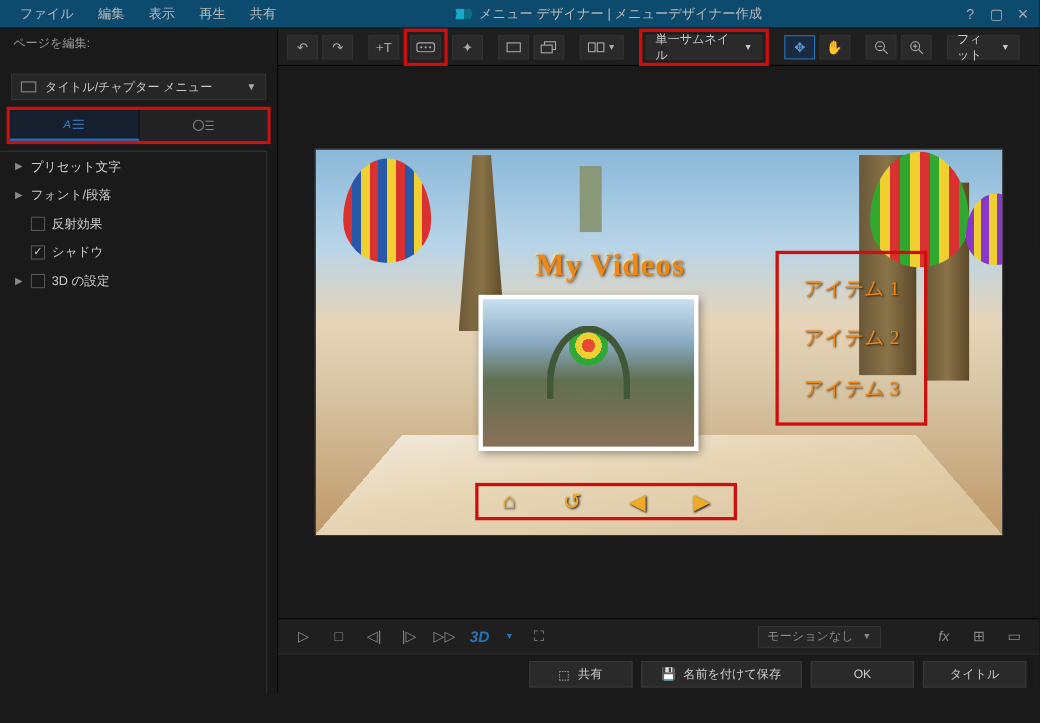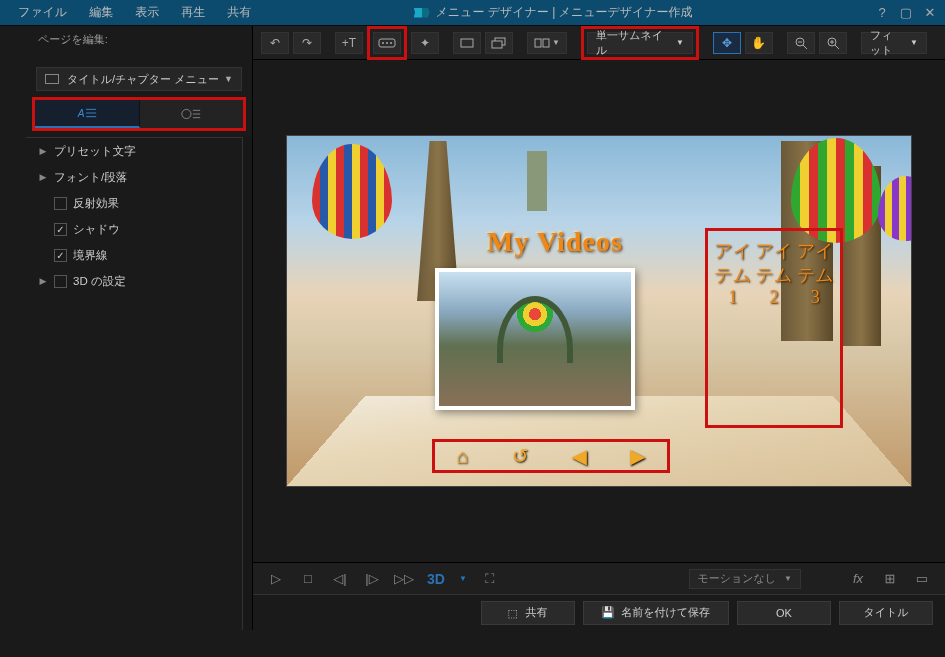--- a/index.html
+++ b/index.html
@@ -6,21 +6,21 @@
 body { width: 945px; height: 657px; background: #1a1a1a; color: #bbb; font-size: 12px; overflow: hidden; }
 .titlebar { height: 26px; background: #0c4a6e; display: flex; align-items: center; padding: 0 8px; border-bottom: 1px solid #0a0a0a; }
 .titlebar .menu-items { display: flex; gap: 2px; }
 .titlebar .menu-item { padding: 3px 10px; cursor: default; }
 .titlebar .spacer { flex: 1; }
 .titlebar .title { display: flex; align-items: center; gap: 6px; }
 .titlebar .logo { width: 16px; height: 10px; background: linear-gradient(90deg, #1aa8c7 50%, #0d6b82 50%); clip-path: polygon(0 0, 90% 0, 100% 50%, 90% 100%, 0 100%, 10% 50%); }
 .titlebar .win-controls { display: flex; gap: 10px; margin-left: 30px; }
 .titlebar .win-controls span { width: 14px; text-align: center; cursor: default; font-size: 13px; color: #aaa; }
 .main { display: flex; height: 604px; }
-.sidebar { width: 253px; background: #1a1a1a; border-right: 1px solid #000; display: flex; flex-direction: column; padding-left: 26px; }
+.sidebar { width: 253px; background: #1a1a1a; border-right: 1px solid #000; display: flex; flex-direction: column; }
 .side-header { padding: 6px 12px 4px; font-size: 11px; color: #999; }
 .dropdown { margin: 16px 10px 6px; height: 24px; background: #262626; border: 1px solid #333; display: flex; align-items: center; padding: 0 8px; justify-content: space-between; }
 .dropdown .dd-icon { width: 14px; height: 10px; border: 1px solid #888; margin-right: 8px; }
 .dropdown .dd-label { flex: 1; font-size: 11px; color: #ccc; }
 .dropdown .dd-arrow { color: #aaa; font-size: 9px; }
 .tabs-row { display: flex; margin: 0 6px 6px; border: 3px solid #cc1010; }
 .tab-btn { flex: 1; height: 28px; background: #232323; display: flex; align-items: center; justify-content: center; border-right: 1px solid #111; }
 .tab-btn:last-child { border-right: none; }
 .tab-btn.active { background: #151f2e; border-bottom: 2px solid #2972b6; }
 .tab-btn svg { width: 22px; height: 14px; }
@@ -49,32 +49,32 @@
 .building { position: absolute; background: linear-gradient(90deg, #6a5838 0%, #8a7348 50%, #5a4828 100%); }
 .bld1 { width: 42px; height: 160px; left: 130px; top: 5px; clip-path: polygon(30% 0, 70% 0, 100% 100%, 0 100%); }
 .bld2 { width: 52px; height: 200px; right: 78px; top: 5px; }
 .bld3 { width: 40px; height: 180px; right: 30px; top: 30px; }
 .statue { position: absolute; width: 20px; height: 60px; left: 240px; top: 15px; background: #889878; }
 .board-path { position: absolute; bottom: 0; left: 0; right: 0; height: 180px; background: linear-gradient(165deg, #f0e8d8 0%, #e8d8b8 40%, #d8c098 100%); transform: perspective(400px) rotateX(48deg); transform-origin: bottom; }
 .title-text { position: absolute; left: 200px; top: 90px; font-size: 28px; font-weight: bold; font-family: Georgia, serif; color: #f08818; text-shadow: 1px 1px 3px #402000, -1px -1px 2px #fff4c0; letter-spacing: 1px; }
 .thumb { position: absolute; left: 148px; top: 132px; width: 200px; height: 142px; background: #fff; padding: 4px; box-shadow: 2px 3px 8px rgba(0,0,0,0.4); }
 .thumb-inner { width: 100%; height: 100%; background: linear-gradient(180deg, #c8e0f0 0%, #88a8c0 30%, #607050 55%, #887058 100%); position: relative; }
 .thumb-arch { position: absolute; left: 30%; right: 30%; top: 18%; height: 50%; border: 6px solid #405838; border-bottom: none; border-radius: 50% 50% 0 0 / 80% 80% 0 0; background: radial-gradient(circle at 50% 20%, #e84838 0 6px, #f0d030 6px 12px, #30a838 12px 18px, transparent 18px); }
-.items-box { position: absolute; right: 68px; top: 92px; width: 138px; height: 200px; border: 3px solid #cc1010; display: flex; justify-content: space-around; padding: 8px 4px; }
+.items-box { position: absolute; right: 68px; top: 92px; width: 138px; height: 159px; border: 3px solid #cc1010; display: flex; flex-direction: column; justify-content: space-around; padding: 8px 4px; }
 .item-label { font-size: 18px; font-family: Georgia, serif; color: #f08818; text-shadow: 1px 1px 2px #2a1800; text-align: center; }
 .nav-box { position: absolute; left: 145px; bottom: 13px; width: 238px; height: 34px; border: 3px solid #cc1010; display: flex; align-items: center; justify-content: space-around; }
 .nav-btn { color: #f0a828; font-size: 20px; text-shadow: 1px 1px 2px #000; }
 .playback-bar { height: 32px; background: #1f1f1f; display: flex; align-items: center; padding: 0 14px; gap: 14px; border-top: 1px solid #000; }
 .pb-btn { width: 18px; height: 18px; color: #888; display: flex; align-items: center; justify-content: center; font-size: 13px; }
 .pb-sep { flex: 1; }
 .pb-drop { height: 20px; background: #262626; border: 1px solid #333; padding: 0 8px; display: flex; align-items: center; gap: 8px; font-size: 11px; color: #888; }
 .bottom-bar { height: 36px; background: #1a1a1a; border-top: 1px solid #333; display: flex; align-items: center; justify-content: flex-end; padding: 0 12px; gap: 8px; }
 .btn { height: 24px; padding: 0 18px; background: #2a2a2a; border: 1px solid #3a3a3a; display: flex; align-items: center; justify-content: center; font-size: 11px; color: #ccc; gap: 6px; min-width: 94px; }
 .btn-icon { width: 12px; height: 12px; border: 1px solid #888; }
-.threed { color: #2972b6; font-weight: bold; font-size: 14px; }
+.threed { color: #2972b6; font-weight: bold; font-style: italic; font-size: 14px; }
 </style>
 </head>
 <body>
 
 <div class="titlebar">
   <div class="menu-items">
     <div class="menu-item">ファイル</div>
     <div class="menu-item">編集</div>
     <div class="menu-item">表示</div>
     <div class="menu-item">再生</div>
@@ -133,25 +133,20 @@
             </div>
           <div class="panel-row">
               <span class="disclose"></span>
               <span class="checkbox"></span>
               <span>反射効果</span>
             </div>
           <div class="panel-row">
               <span class="disclose"></span>
               <span class="checkbox checked"></span>
               <span>シャドウ</span>
-            </div>
-          <div class="panel-row">
-              <span class="disclose"></span>
-              <span class="checkbox checked"></span>
-              <span>境界線</span>
             </div>
           <div class="panel-row">
               <span class="disclose">▶</span>
               <span class="checkbox"></span>
               <span>3D の設定</span>
             </div>
         </div>
       </div>
       <div class="side-scrollbar"></div>
     </div>

